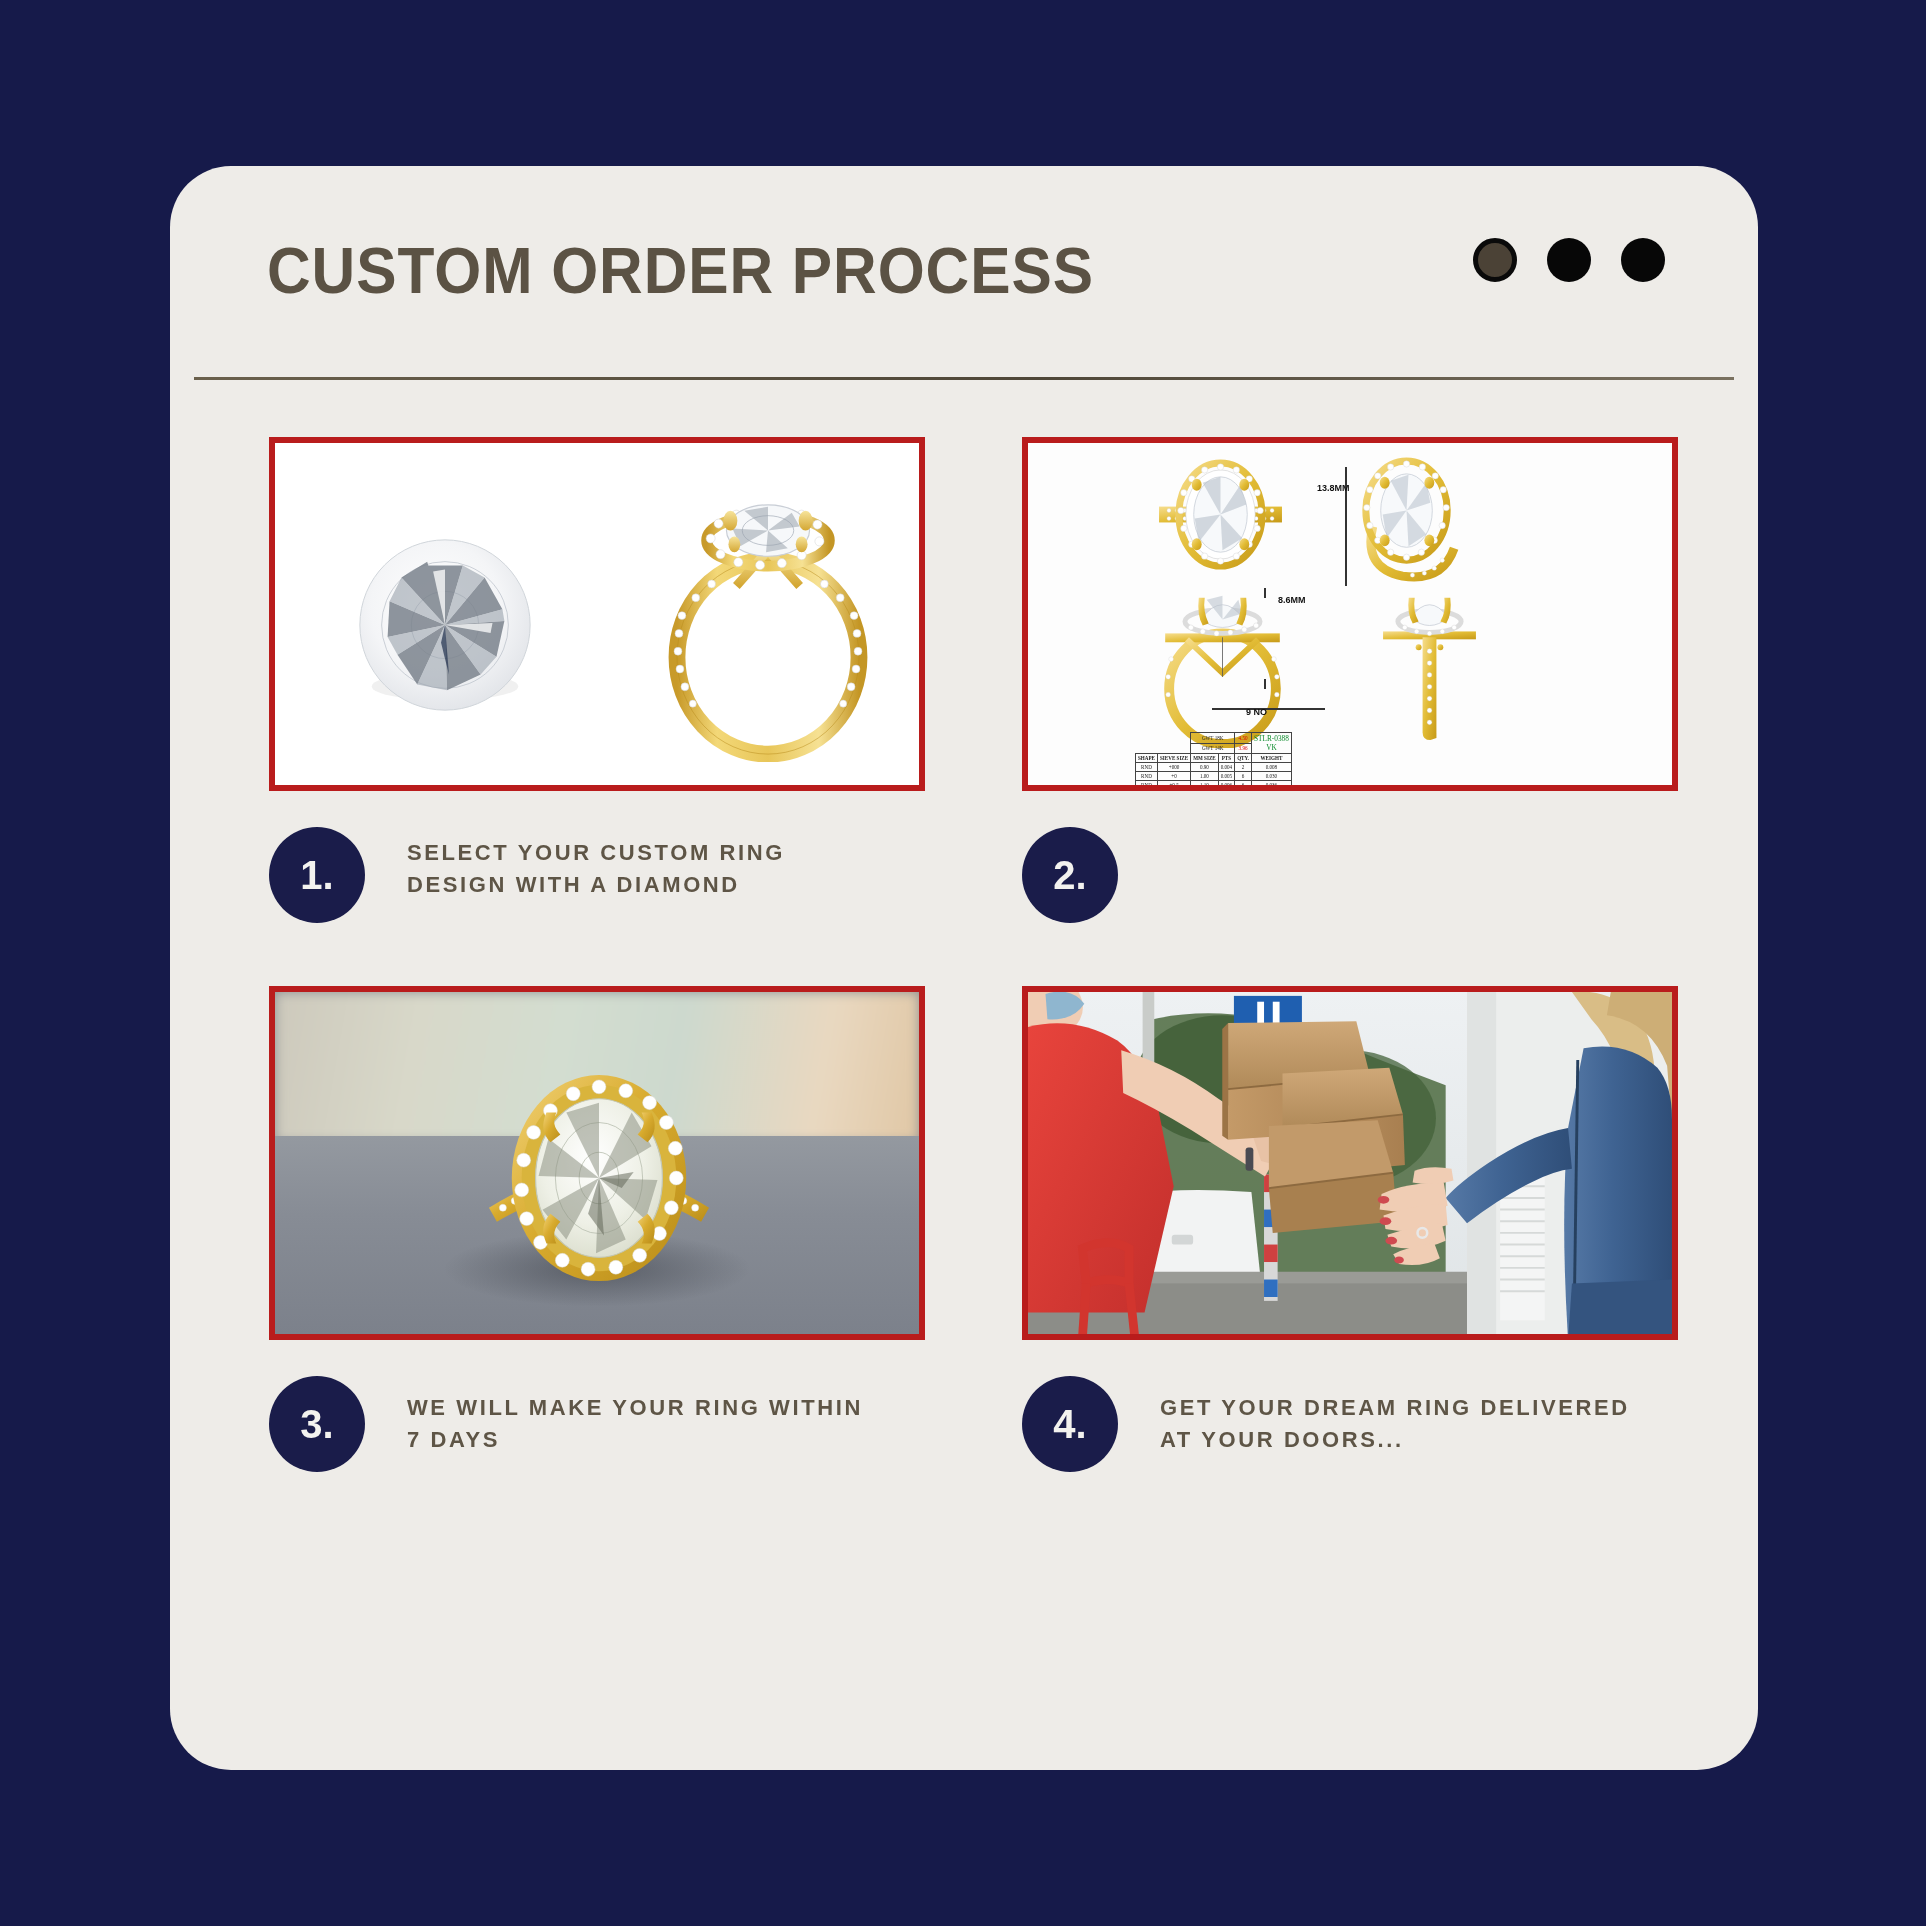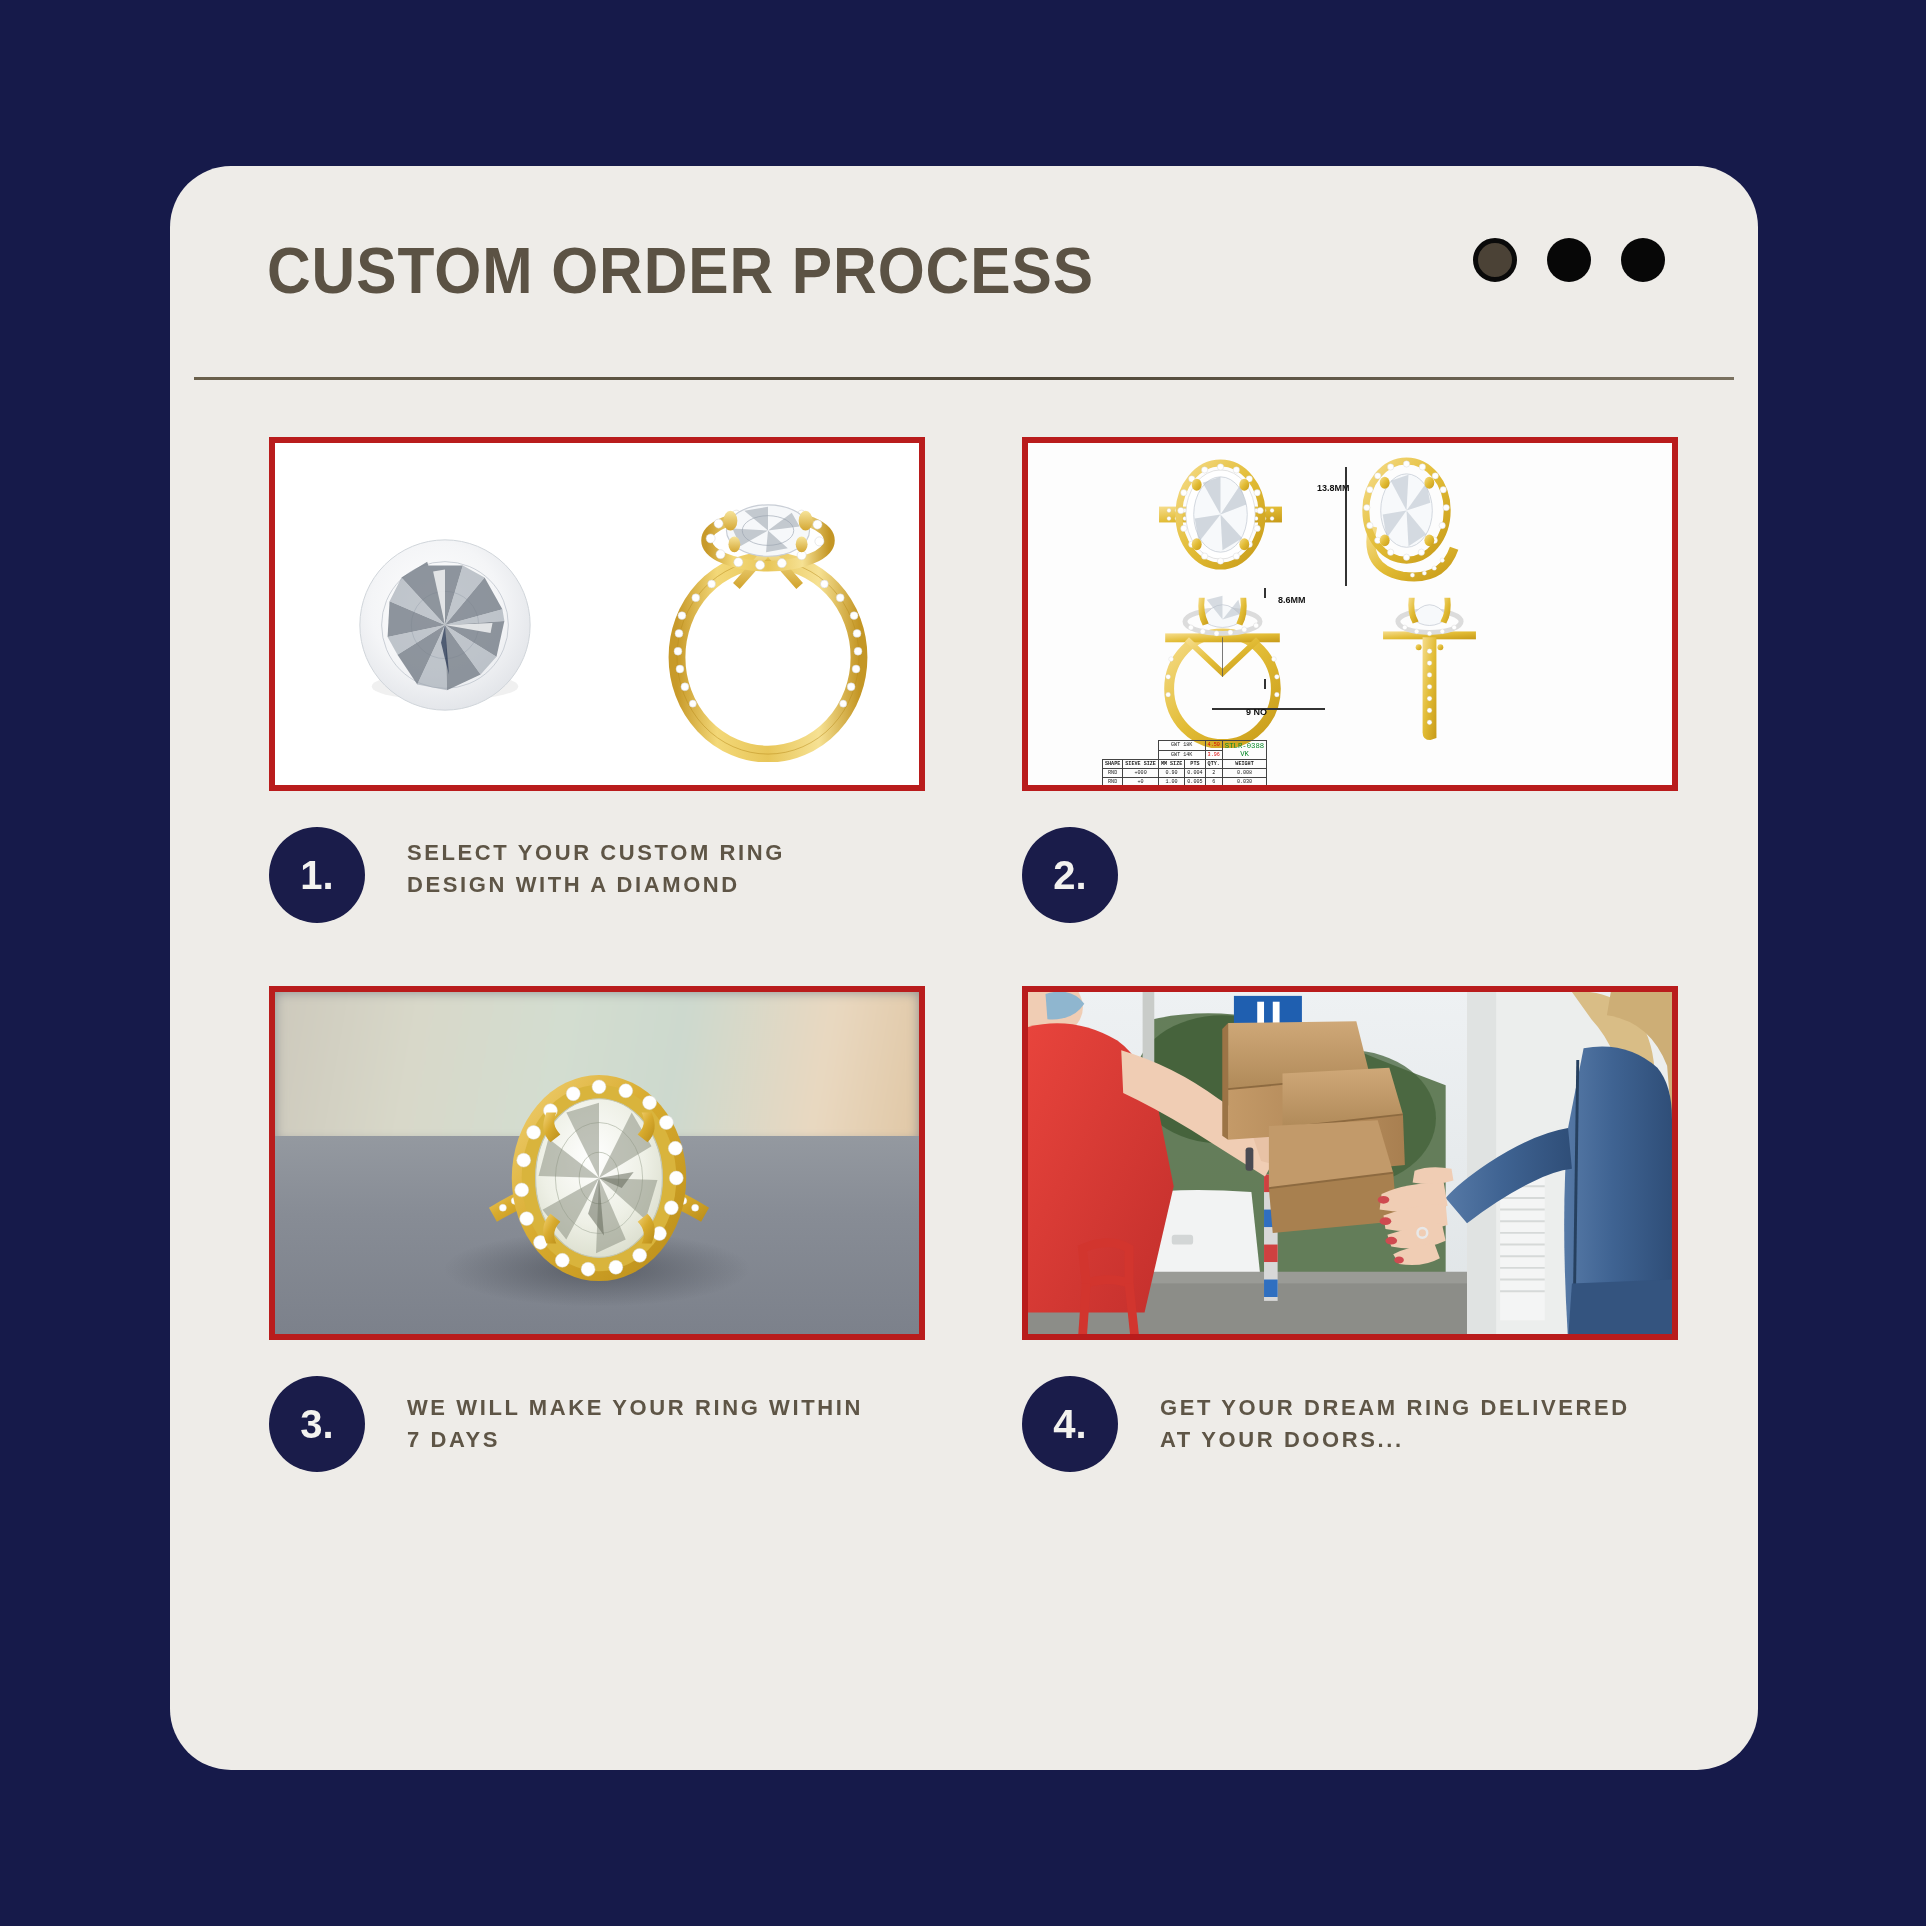--- a/index.html
+++ b/index.html
@@ -83,25 +83,24 @@
   .p1{background:#ffffff;}
   .dia{position:absolute;left:71px;top:83px;width:198px;height:198px;}
   .ring1{position:absolute;left:374px;top:44px;width:238px;height:275px;}
 
   
   .p2{background:#fdfdfd;}
   .cad{position:absolute;inset:0;}
   .cadlabel{position:absolute;font-size:9px;font-weight:bold;color:#111;font-family:"Liberation Sans",sans-serif;white-space:nowrap;}
   .cadline{position:absolute;background:#333;}
   .cadtable{
-    position:absolute;left:74px;top:289px;
+    position:absolute;left:107px;top:289px;
     border-collapse:collapse;
     font-size:5.1px;color:#222;
-    font-family:Liberation Mono, monospace;
-    margin-top:8px;
+    font-family:Liberation Serif, serif;
   }
   .cadtable td,.cadtable th{
     border:0.6px solid #444;padding:1px 2px;text-align:center;font-weight:normal;
   }
   .cadtable th{font-weight:bold;}
   .cad-red{color:#d00;font-weight:bold;}
   .cad-green{color:#0a8a2a;font-weight:bold;font-size:7.3px;}
 
   
   .p3{background:#8d8f93;}

